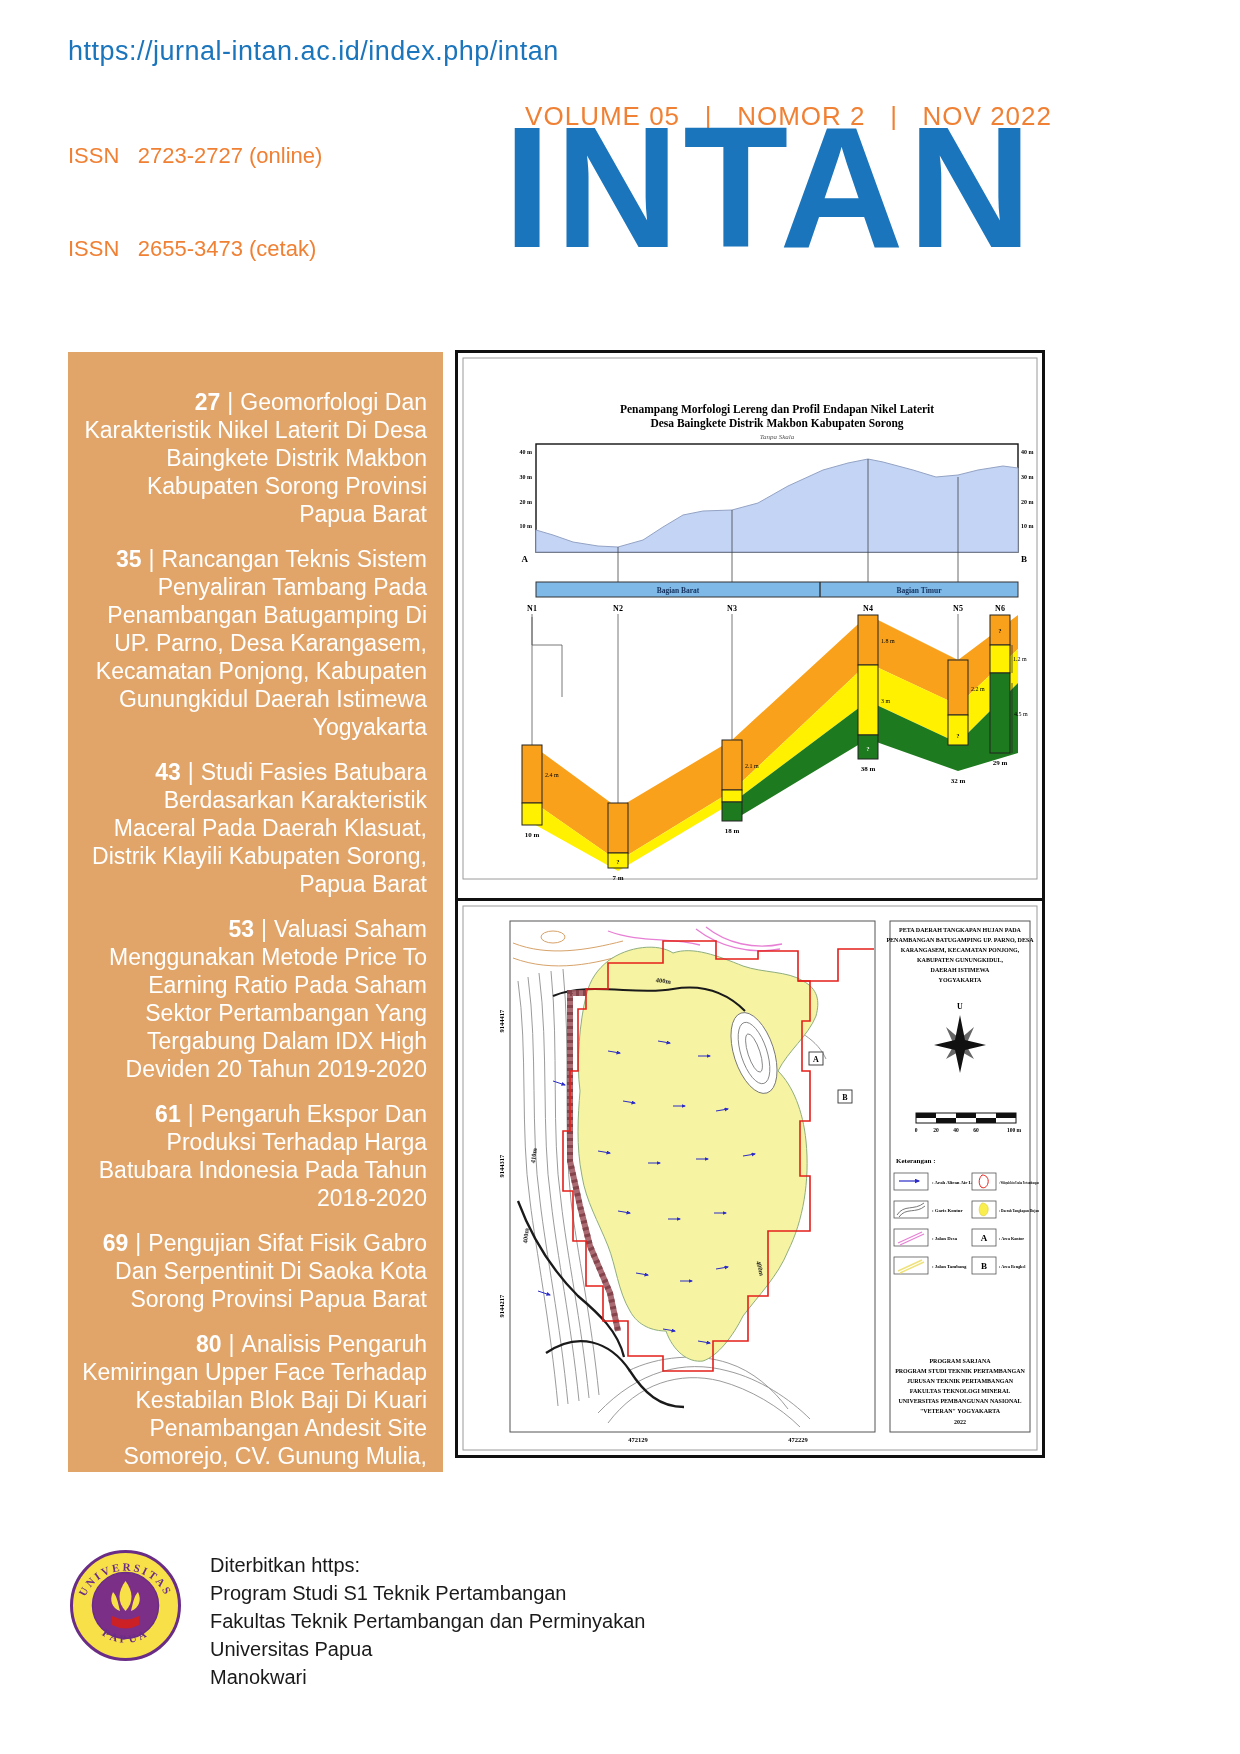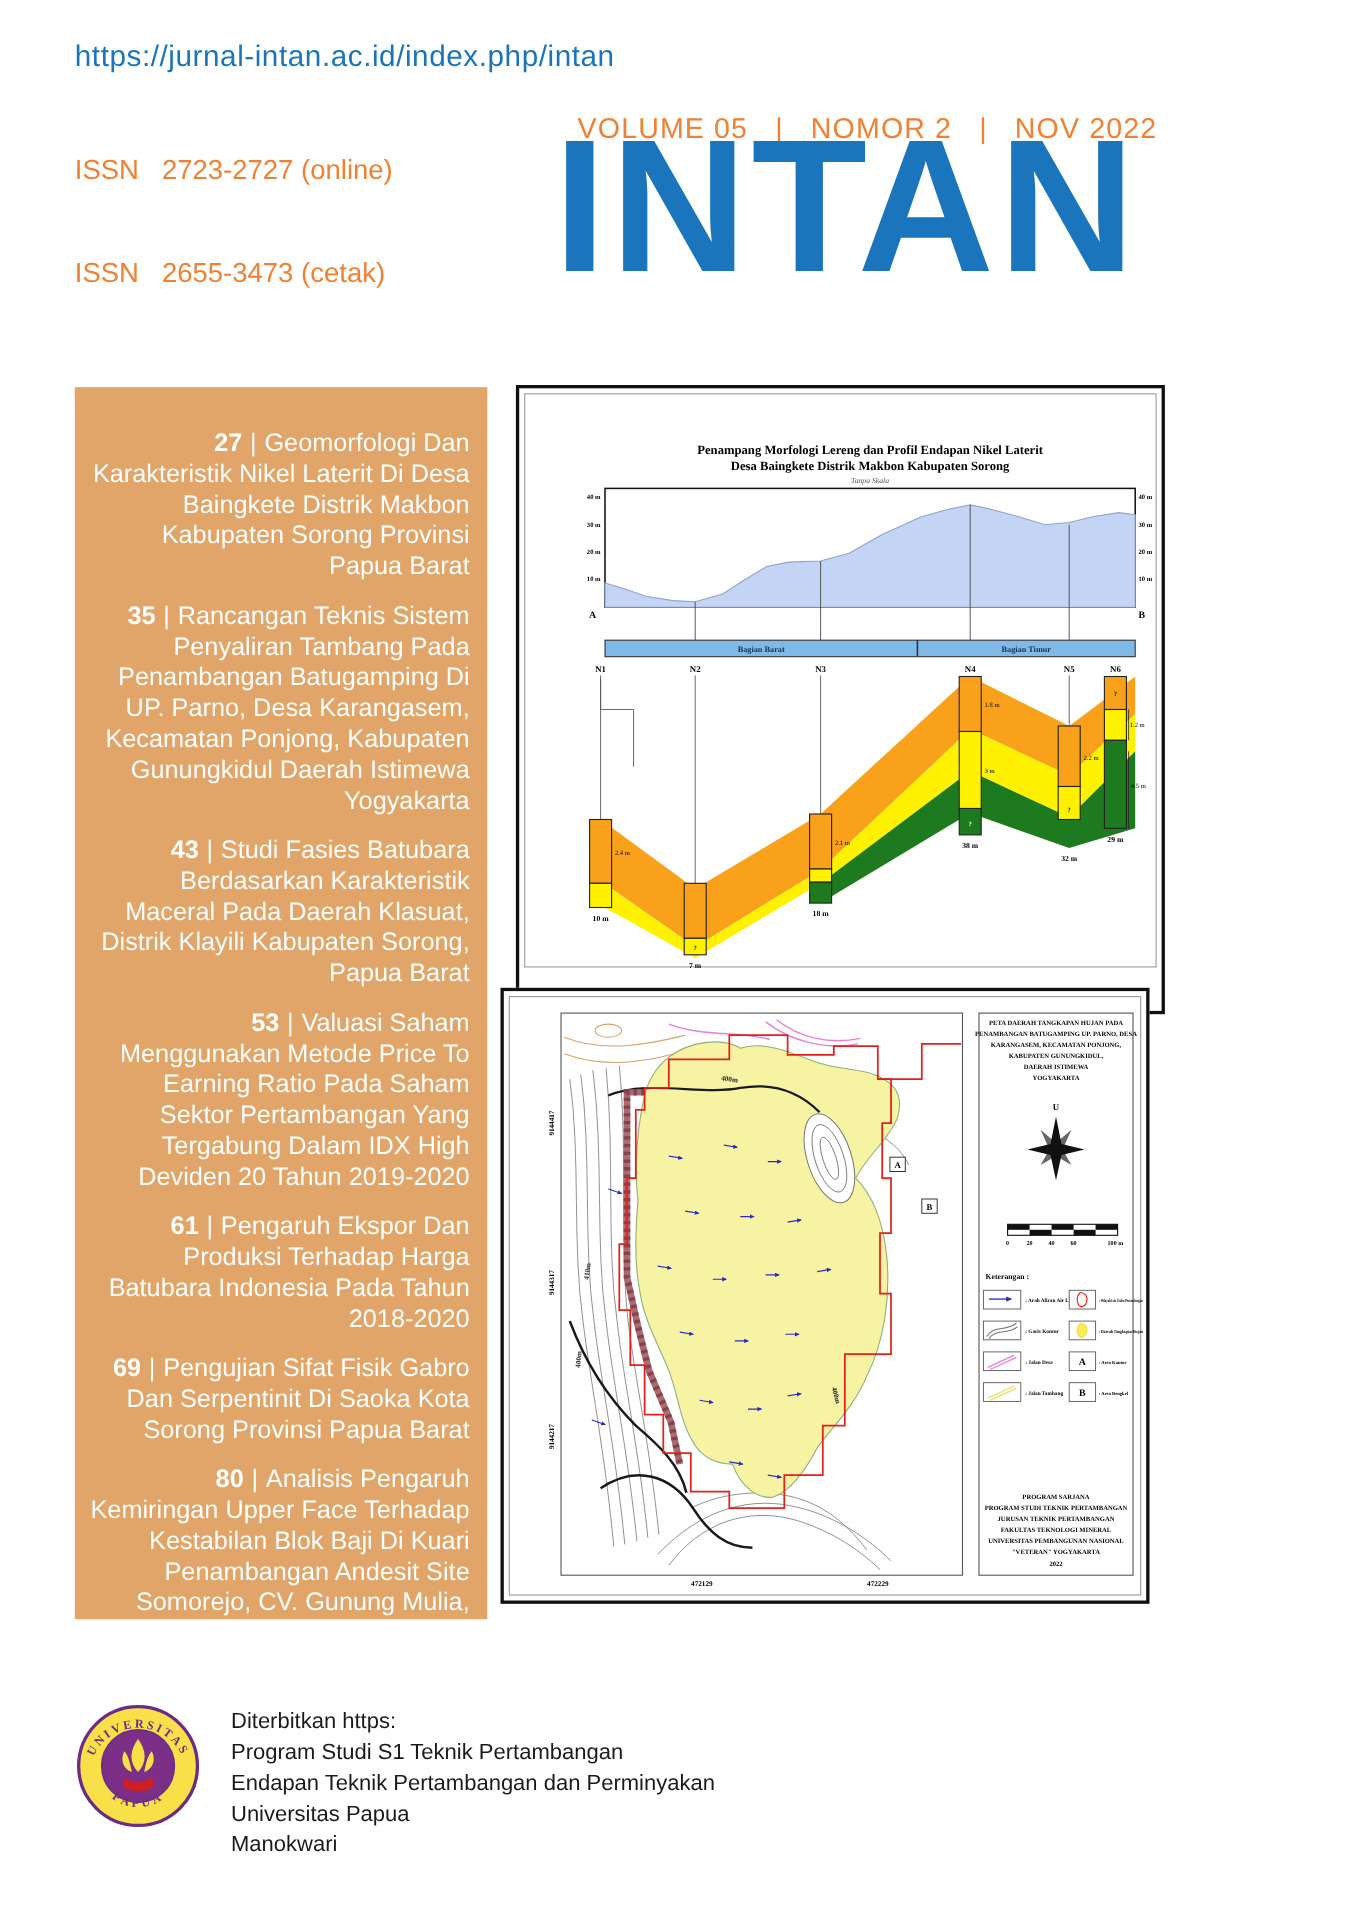--- a/index.html
+++ b/index.html
@@ -1,29 +1,29 @@
 <!DOCTYPE html>
 <html><head>
 <meta charset="utf-8">
 <style>
   * { margin:0; padding:0; box-sizing:border-box; }
   body { background:#888; font-family:"Liberation Sans", sans-serif; }
   .page { position:relative; width:1240px; height:1754px; background:#ffffff; margin:0 auto; overflow:hidden; }
 
   .url { position:absolute; left:68px; top:36px; font-size:27px; color:#1b75bc; letter-spacing:0.5px;text-align:right; }
-  .issn { position:absolute; left:68px; top:78px; font-size:25px; line-height:31px; color:#f08033; white-space:pre; }
+  .issn { position:absolute; left:68px; top:78px; font-size:22px; line-height:31px; color:#f08033; white-space:pre; }
   .volume-info { position:absolute; left:500px; top:101px; width:552px; text-align:right; font-size:26px; color:#f08033; letter-spacing:1px; white-space:pre; }
   .journal-title { position:absolute; left:414px; top:84px; width:622px; text-align:right; font-size:172px; line-height:1.2; font-weight:700; letter-spacing:4px; color:#1b75bc; }
 
   .sidebar { position:absolute; left:68px; top:352px; width:375px; height:1120px; background:#e2a569; padding:36px 16px 20px 14px; }
   .toc-item { color:#ffffff; font-size:23px; line-height:28px; text-align:right; margin-bottom:17px; }
   .toc-item .pg { font-weight:700; }
   .toc-item .sep { margin:0 7px; }
 
-  .figure1 { position:absolute; left:469px; top:350px; width:590px; height:572px; border:3px solid #101010; background:#ffffff; }
+  .figure1 { position:absolute; left:455px; top:350px; width:590px; height:572px; border:3px solid #101010; background:#ffffff; }
   .figure2 { position:absolute; left:455px; top:898px; width:590px; height:560px; border:3px solid #101010; background:#ffffff; }
   .figure1 svg, .figure2 svg { display:block; }
 
   .footer-logo { position:absolute; left:68px; top:1548px; width:115px; height:115px; }
   .publisher { position:absolute; left:210px; top:1552px; font-size:20px; line-height:27px; color:#1a1a1a; }
   .publisher div { margin-bottom:1px; }
 
   text { font-family:"Liberation Serif", serif; }
 </style>
 </head>
@@ -384,18 +384,18 @@
       </text>
       <text font-size="11" font-weight="bold" fill="#6a2d87" letter-spacing="3">
         <textPath href="#arcBottom" startOffset="50%" text-anchor="middle">PAPUA</textPath>
       </text>
     </svg>
   </div>
 
   <div class="publisher">
     <div>Diterbitkan https:</div>
     <div>Program Studi S1 Teknik Pertambangan</div>
-    <div>Endapan Teknik Pertambangan dan Perminyakan</div>
+    <div>Fakultas Teknik Pertambangan dan Perminyakan</div>
     <div>Universitas Papua</div>
     <div>Manokwari</div>
   </div>
 
 </div>
 
 </body></html>

